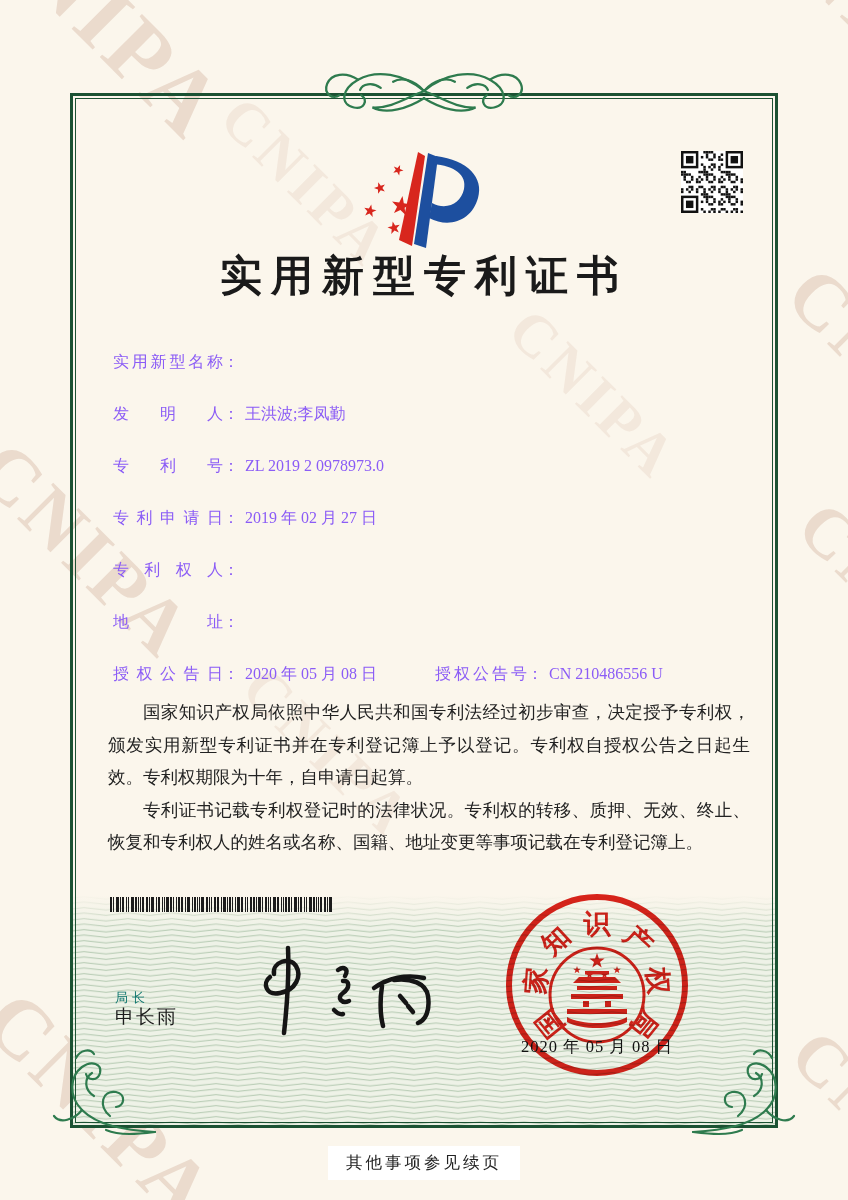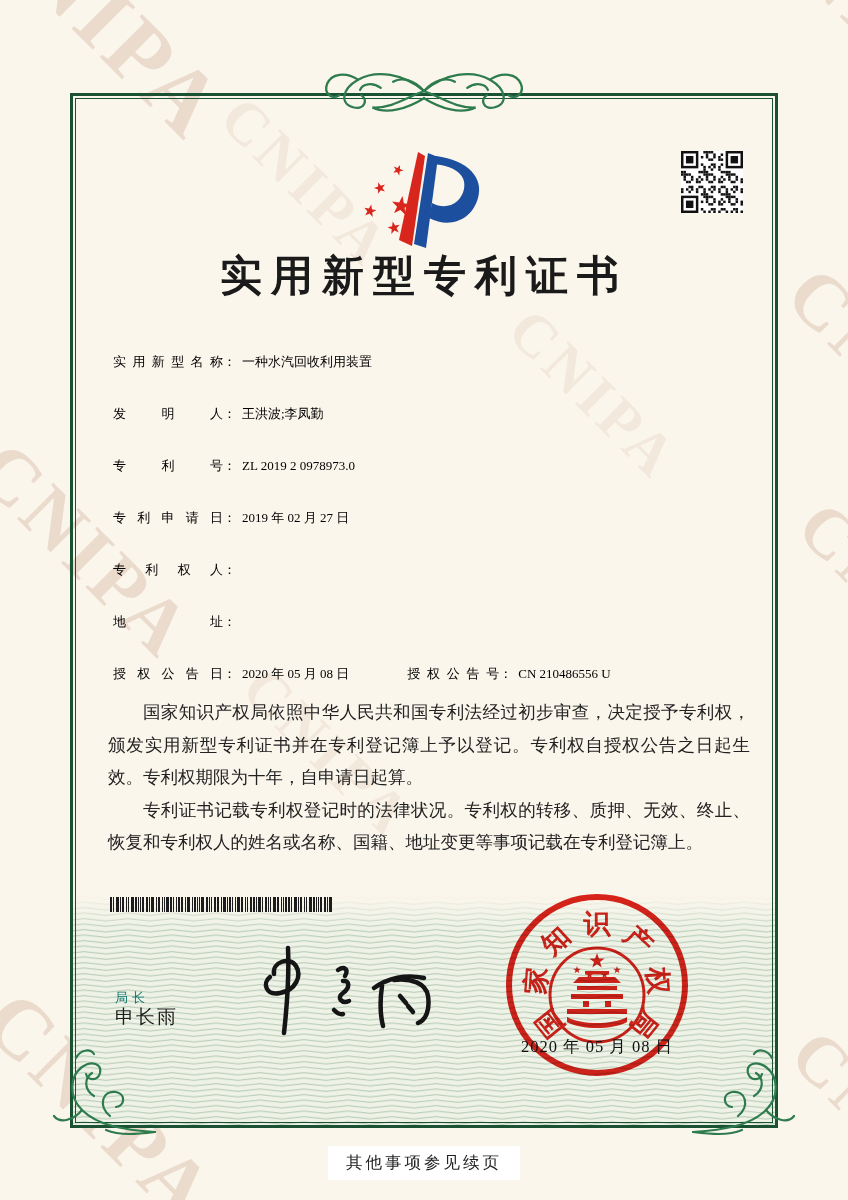--- a/index.html
+++ b/index.html
@@ -46,21 +46,21 @@
   .logo { position:absolute; left:348px; top:140px; width:140px; height:112px; z-index:5; }
   .qr   { position:absolute; left:681px; top:151px; width:62px; height:62px; z-index:5; background:#fff; }
 
   .title {
     position:absolute; left:70px; top:248px; width:708px; text-align:center;
     font-size:42px; font-weight:700; letter-spacing:9px; color:#1a1a1a; z-index:5;
   }
 
   
   .fields { position:absolute; left:113px; top:336px; width:640px; z-index:5; }
-  .f-row  { height:52px; display:flex; align-items:center; font-size:13px; color:#000000; }
+  .f-row  { height:52px; display:flex; align-items:center; font-size:16px; color:#8b5cf6; }
   .f-label{
     display:inline-block; width:110px; text-align:justify; text-align-last:justify;
     flex:none;
   }
   .f-colon{ flex:none; margin-right:6px; }
   .f-val  { white-space:nowrap; }
   .f-second { margin-left:58px; display:flex; align-items:center; }
   .f-second .f-label { width:92px; }
 
   
@@ -349,21 +349,20 @@
         <rect x="24" y="24" width="1" height="1" fill="#111"></rect>
       </g>
   </svg>
 
   <div class="title">实用新型专利证书</div>
 
   <div class="fields">
     <div class="f-row">
       <span class="f-label">实用新型名称</span>
         <span class="f-colon">：</span>
-      <span class="f-val">一种水汽回收利用装置</span>
     </div>
     <div class="f-row">
       <span class="f-label">发明人</span>
         <span class="f-colon">：</span>
       <span class="f-val">王洪波;李凤勤</span>
     </div>
     <div class="f-row">
       <span class="f-label">专利号</span>
         <span class="f-colon">：</span>
       <span class="f-val">ZL 2019 2 0978973.0</span>

